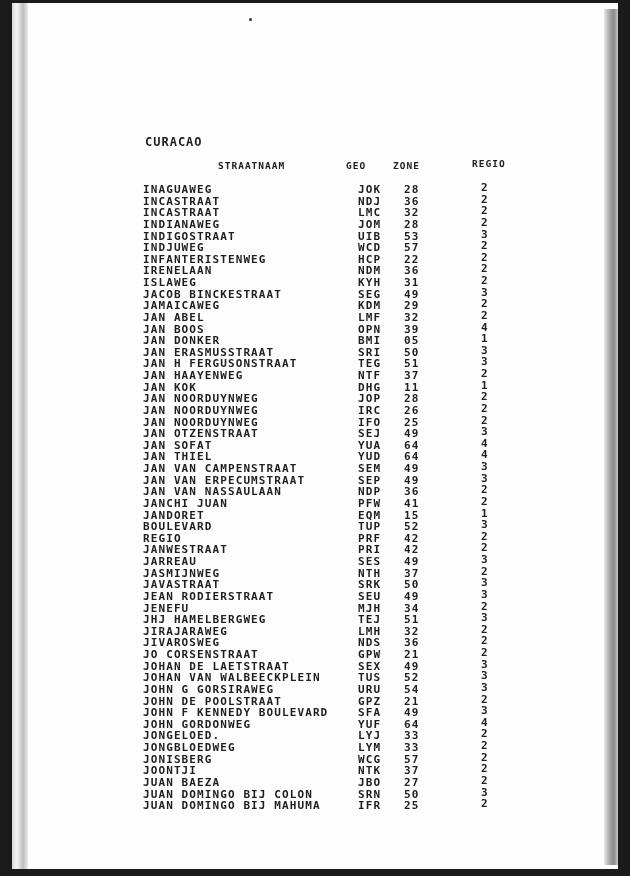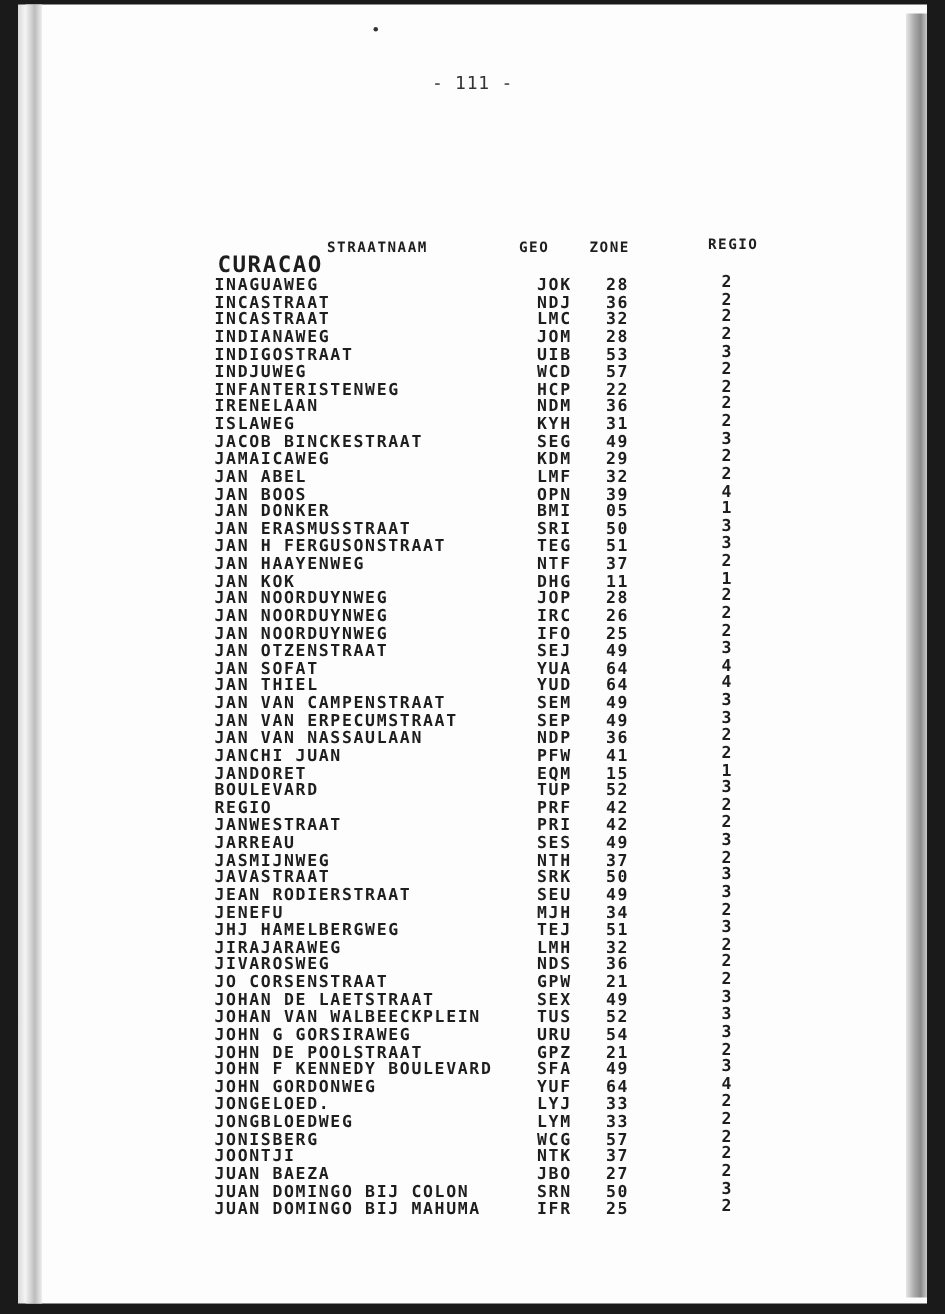--- a/index.html
+++ b/index.html
@@ -55,22 +55,22 @@
       width: 606px;
       top: 45px;
       text-align: center;
       font-size: 12px;
       color: #333;
       letter-spacing: 0.5px;
     }
     .header-region {
       position: absolute;
       left: 133px;
-      top: 164px;
-      font-size: 15px;
+      top: 132px;
+      font-size: 12px;
       font-weight: bold;
       color: #1e1e1e;
       letter-spacing: 1px;
     }
     .col-header {
       position: absolute;
       top: 157px;
       font-size: 9.5px;
       font-weight: bold;
       color: #1e1e1e;
@@ -102,21 +102,20 @@
     .row .regio { position: absolute; left: 348px; top: -2px; }
   </style>
 </head>
 <body>
 
 <div class="page">
   <div class="left-binding"></div>
   <div class="right-edge"></div>
   <div class="speck"></div>
 
-  <div class="page-number">- 111 -</div>
 
   <div class="header-region">CURACAO</div>
   <div class="col-header h-name">STRAATNAAM</div>
   <div class="col-header h-geo">GEO</div>
   <div class="col-header h-zone">ZONE</div>
   <div class="col-header h-regio">REGIO</div>
 
   <div class="rows" id="rows">
       <div class="row">
     <span class="name">INAGUAWEG</span>

